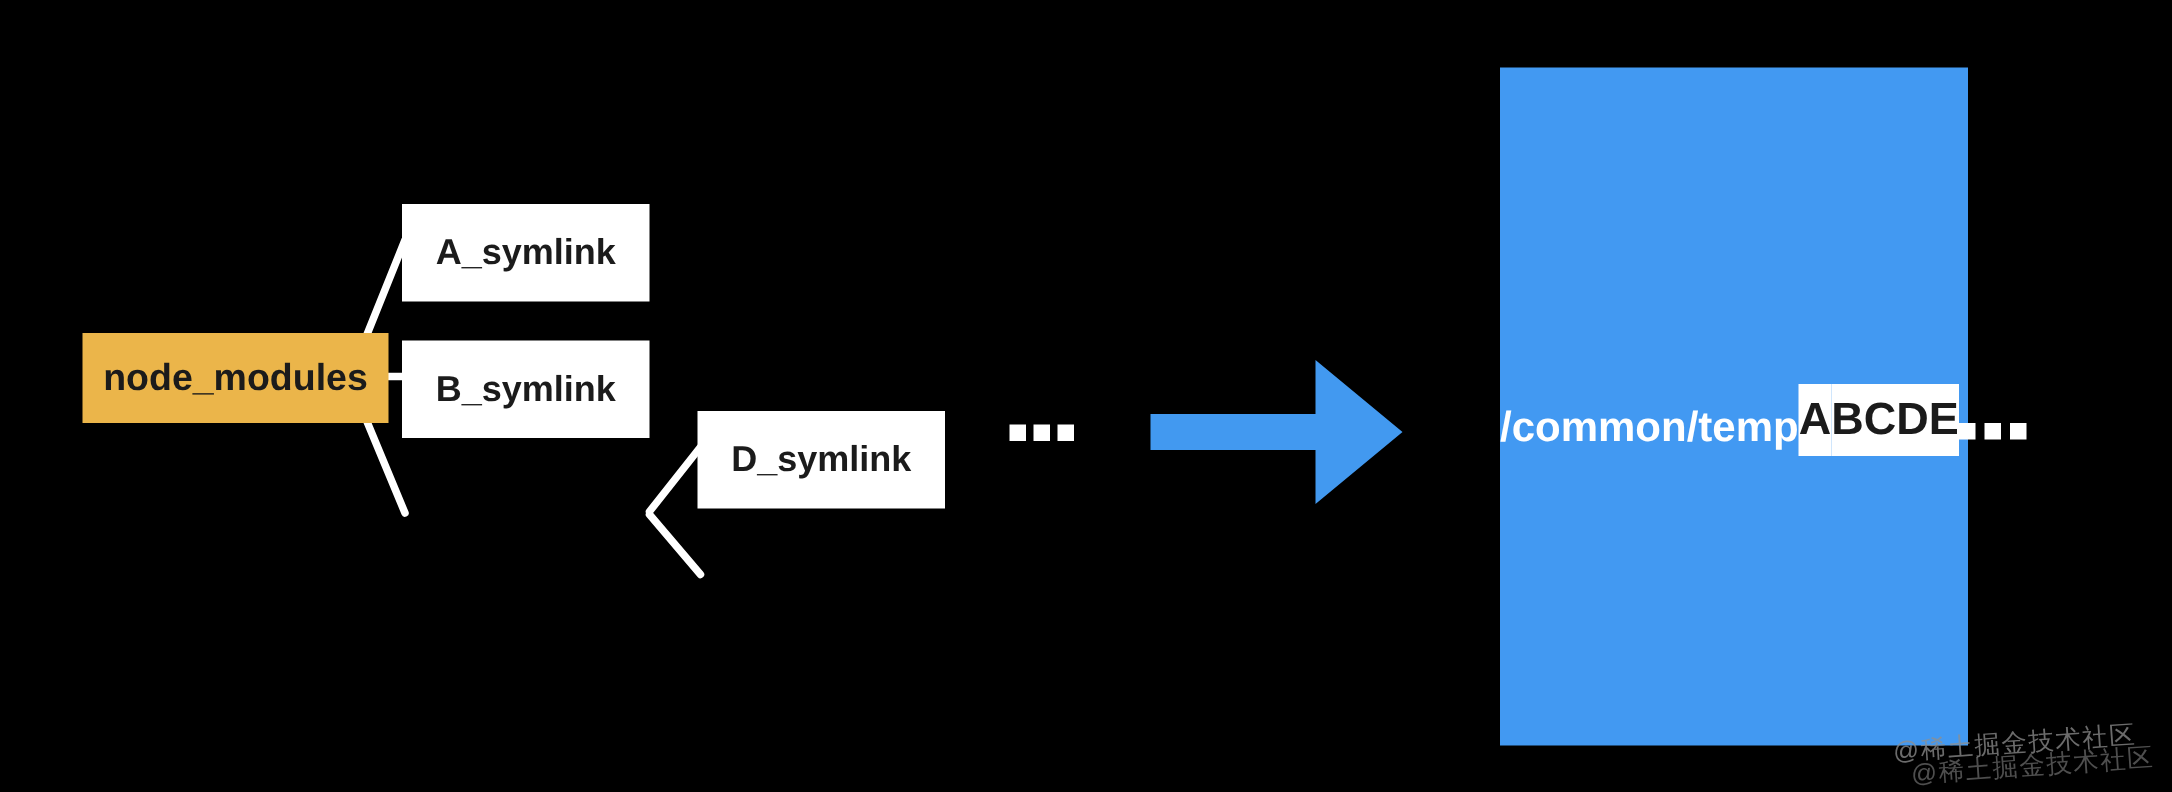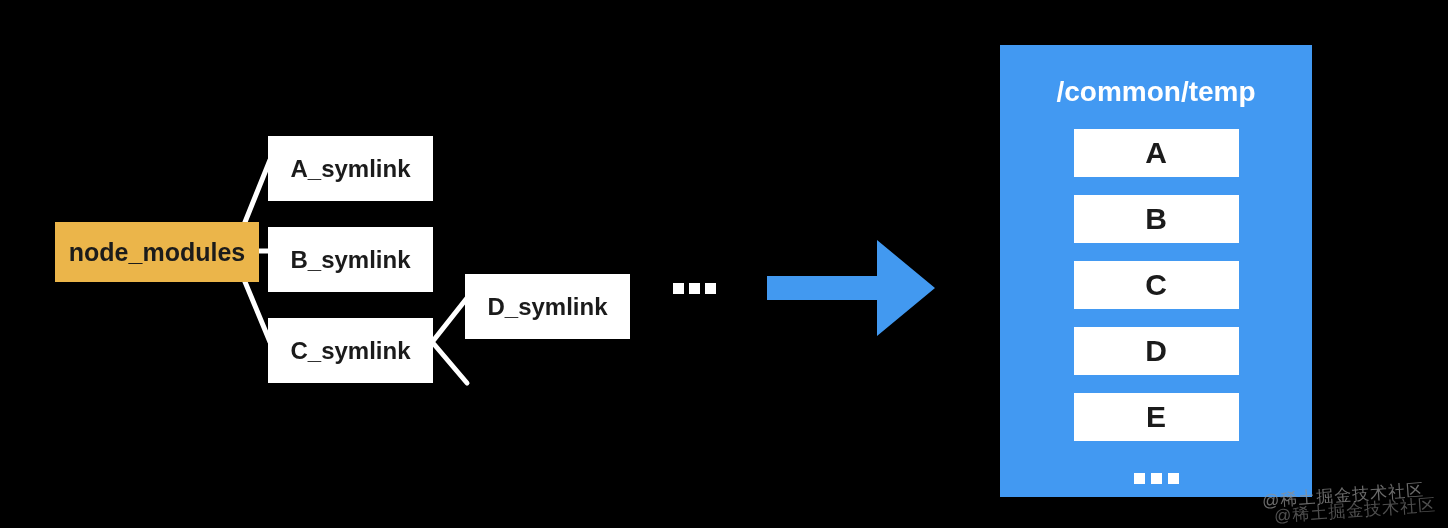--- a/index.html
+++ b/index.html
@@ -67,21 +67,21 @@
   #dots-left { left: 673px; top: 283px; }
 
   
   #store-panel {
     position: absolute;
     left: 1000px; top: 45px;
     width: 312px; height: 452px;
     background: #4299F2;
     z-index: 2;
     display: flex;
-    flex-direction: column;
+    flex-direction: row;
     align-items: center;
   }
   #store-title {
     margin-top: 27px;
     height: 39px;
     line-height: 39px;
     color: #ffffff;
     font-size: 28px;
     font-weight: bold;
   }
@@ -130,21 +130,20 @@
   </svg>
 
   <svg id="arrow-layer" viewBox="0 0 1448 528" xmlns="http://www.w3.org/2000/svg">
     <polygon points="767,276 877,276 877,240 935,288 877,336 877,300 767,300" fill="#4299F0"></polygon>
   </svg>
 
   <div class="node root-node">node_modules</div>
 
   <div id="node-a" class="node symlink-node">A_symlink</div>
   <div id="node-b" class="node symlink-node">B_symlink</div>
-  <div id="node-c" class="node symlink-node">C_symlink</div>
 
   <div id="node-d" class="node symlink-node">D_symlink</div>
 
   <div id="dots-left" class="dots" aria-label="...">
     <span class="dot"></span>
     <span class="dot"></span>
     <span class="dot"></span>
   </div>
 
   <div id="store-panel">

